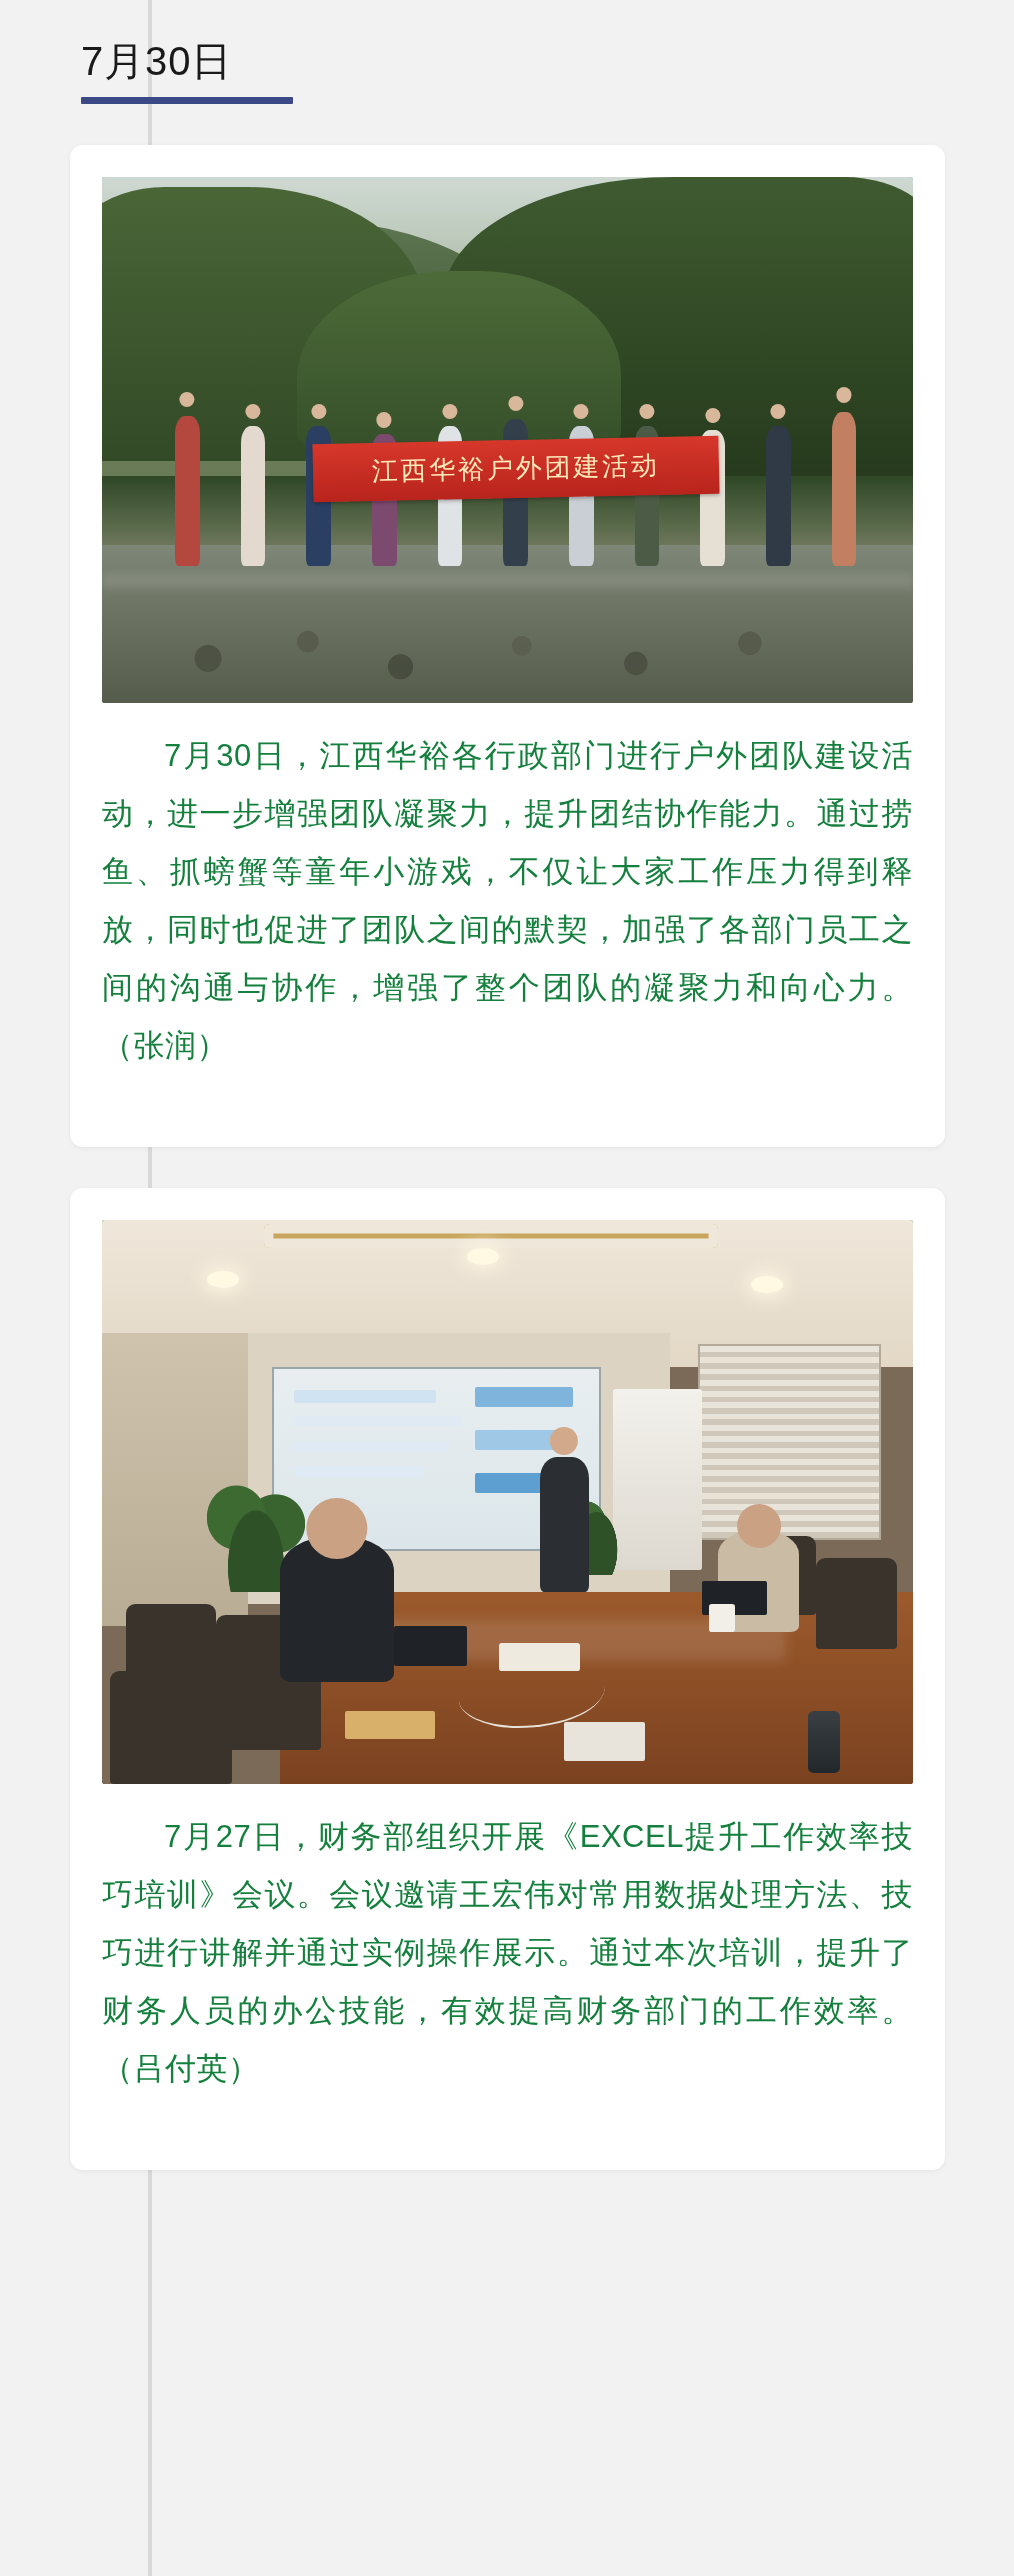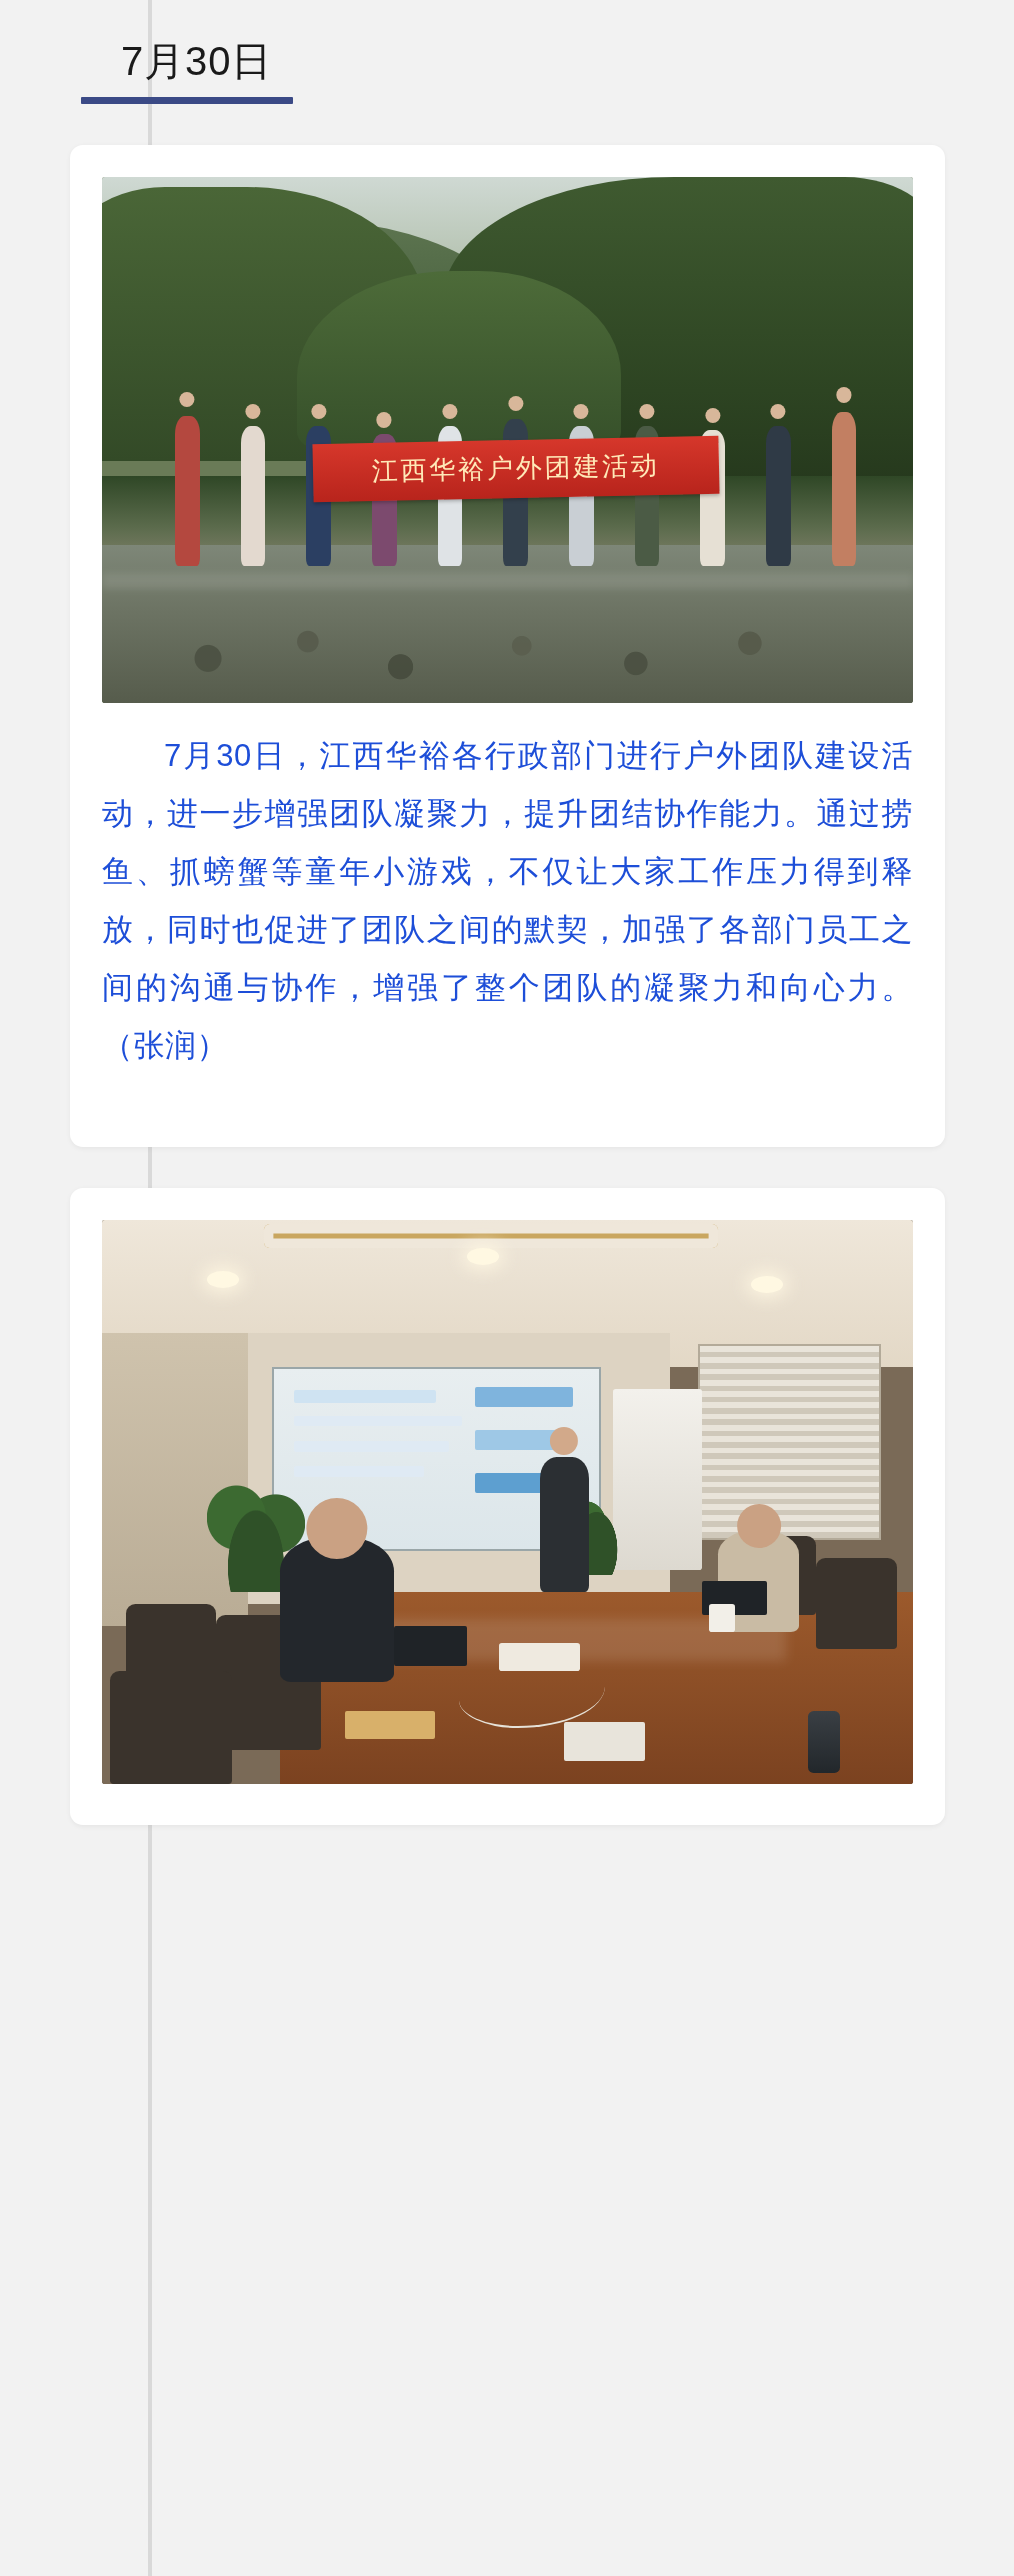--- a/index.html
+++ b/index.html
@@ -43,21 +43,20 @@
     position: relative;
     padding: 38px 0 0 81px;
   }
   .date-label {
     font-size: 40px;
     line-height: 1.15;
     color: #1a1a1a;
     font-weight: 400;
     letter-spacing: 0.9px;
     display: inline-block;
-    margin-left: 40px;
   }
   .date-underline {
     margin-top: 13px;
     width: 212px;
     height: 6.6px;
     background: #3b4a86;
     border-radius: 0.9px;
   }
   .card {
     margin: 41px 70px 0 70px;
@@ -76,21 +75,21 @@
     background: #6a7b57;
   }
   .photo.meeting {
     height: 564px;
     background: #6d6257;
   }
   .caption {
     margin-top: 24.4px;
     font-size: 31px;
     line-height: 58px;
-    color: #1d4ed8;
+    color: #15803d;
     text-align: justify;
     text-justify: inter-ideograph;
     text-indent: 62px;
     letter-spacing: 0.5px;
   }
 
   
   .scene-outdoor {
     position: absolute;
     inset: 0;
@@ -463,18 +462,19 @@
             <div class="laptop lp2"></div>
             <div class="projector"></div>
             <div class="cable"></div>
             <div class="papers"></div>
             <div class="cup"></div>
             <div class="box"></div>
             <div class="thermos"></div>
           </div>
         </div>
 
+        <p class="caption">7月27日，财务部组织开展《EXCEL提升工作效率技巧培训》会议。会议邀请王宏伟对常用数据处理方法、技巧进行讲解并通过实例操作展示。通过本次培训，提升了财务人员的办公技能，有效提高财务部门的工作效率。（吕付英）</p>
       </div>
     </div>
 
   </div>
 </div>
 
 
 </body></html>

